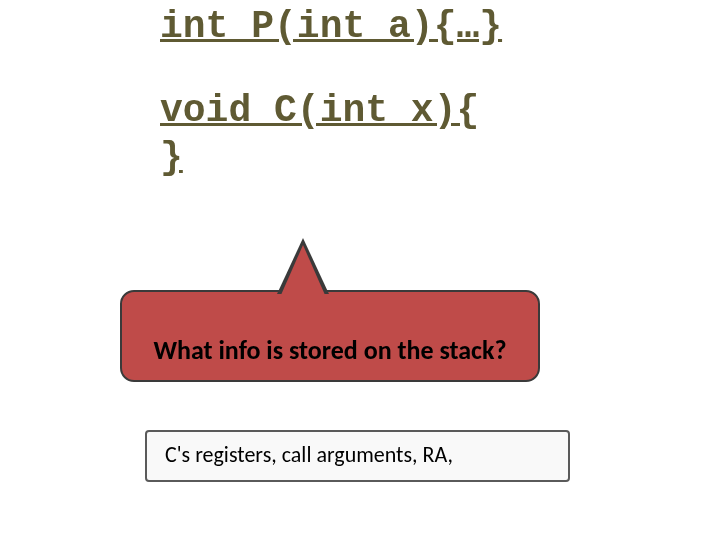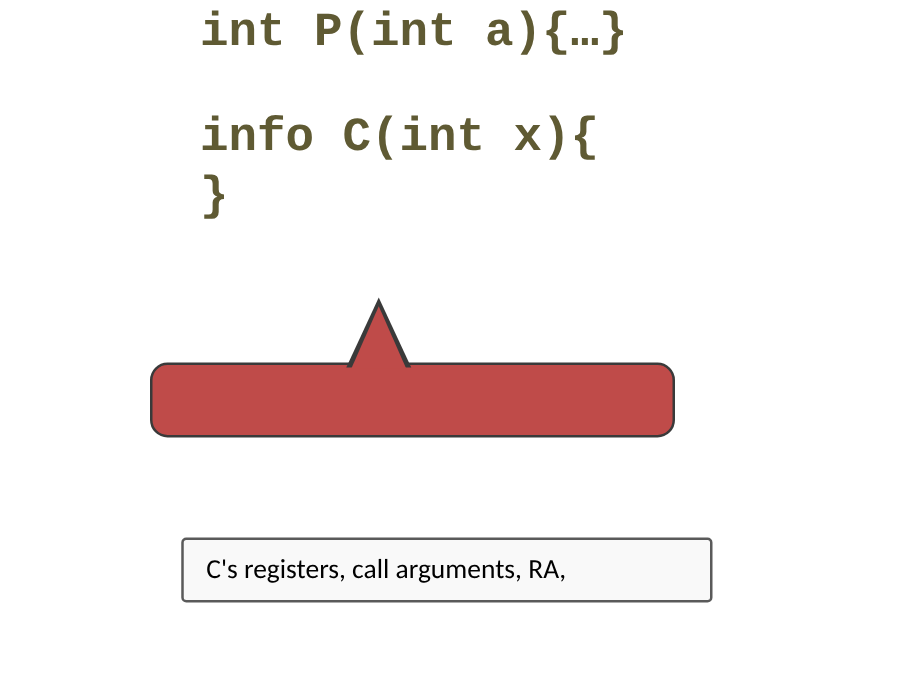--- a/index.html
+++ b/index.html
@@ -13,20 +13,21 @@
   }
   .code-block {
     position: absolute;
     left: 160px;
     top: 4px;
     font-family: "Courier New", Courier, monospace;
     font-weight: bold;
     font-size: 38px;
     line-height: 1.22;
     color: #5f5a33;
+    text-decoration: underline;
   }
   .code-block .line2spacer {
     height: 38px;
   }
   .bubble-wrap {
     position: absolute;
     left: 120px;
     top: 290px;
     width: 420px;
   }
@@ -74,26 +75,27 @@
     line-height: 1.2;
     color: #000;
   }
 </style>
 </head>
 <body>
 
 <div class="code-block">
   <div>int P(int a){…}</div>
   <div class="line2spacer"></div>
-  <div>info C(int x){</div>
+  <div>void C(int x){</div>
   <div>}</div>
 </div>
 
 <div class="bubble-wrap">
   <div class="bubble">
     <div class="tail-border"></div>
     <div class="tail-fill"></div>
+    <span>What info is stored on the stack?</span>
   </div>
 </div>
 
 <div class="answer-box">
   <div>C's registers, call arguments, RA,</div>
 </div>
 
 </body></html>

